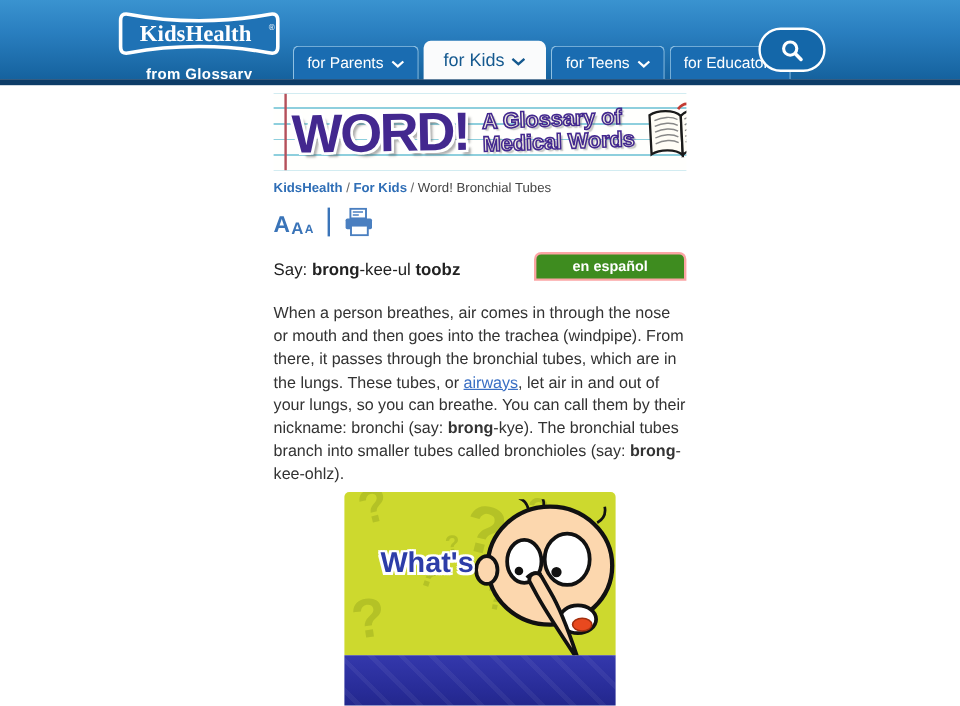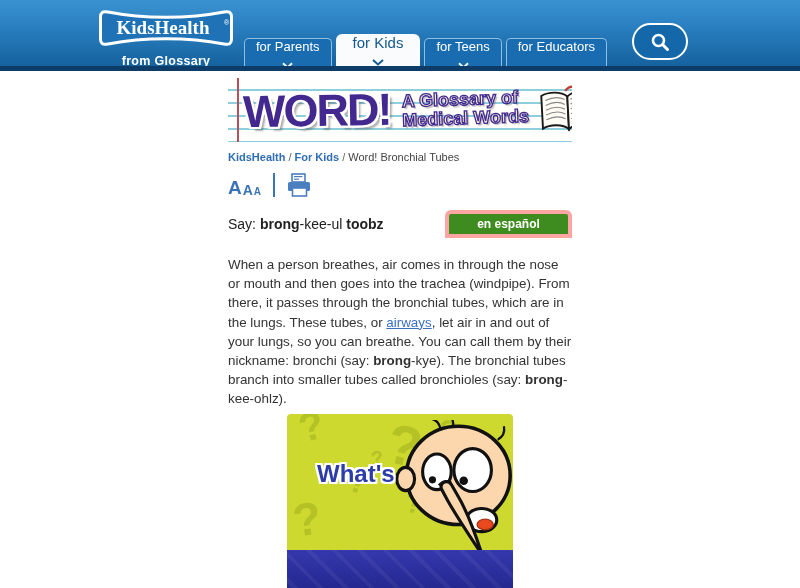--- a/index.html
+++ b/index.html
@@ -19,21 +19,21 @@
   .logo-wrap { position:absolute; left:98px; top:5px; width:136px; text-align:center; cursor:pointer; }
   .logo-sub { color:#fff; font-size:12.5px; font-weight:600; letter-spacing:.3px; margin-top:-1px; }
   .tabs {
     position:absolute; left:244px; top:34px; height:32px;
     display:flex; align-items:flex-end; gap:4px;
   }
   .tab {
     background:#1a6cb1; border:1px solid #8fc0e2; border-bottom:none;
     border-radius:5px 5px 0 0; color:#fff; font-size:13px;
     height:28px; padding:0 11px; display:flex; align-items:center; gap:6px;
-    cursor:pointer; white-space:nowrap;flex-direction:column;
+    cursor:pointer; white-space:nowrap;
   }
   .tab .chev { display:inline-flex; color:#fff; margin-top:2px; }
   .tab.active {
     background:#fafbfc; color:#15598f; font-size:15px; height:32px;
     padding:0 17px; border:none; border-radius:6px 6px 0 0; z-index:2;
   }
   .tab.active .chev { color:#15598f; }
   .search-btn {
     position:absolute; left:632px; top:23px; width:56px; height:37px;
     background:#1467a9; border:2px solid #fff; border-radius:19px;
@@ -73,21 +73,21 @@
   .fs-medium { font-size:14px; margin-left:1px; }
   .fs-small { font-size:10px; margin-left:1px; }
   .tb-sep { width:2px; height:24px; background:#3a74b8; margin:0 11px 0 12px; }
   .print-btn { cursor:pointer; display:flex; align-items:flex-end; }
   
   .article-head { margin-top:12px; display:flex; justify-content:space-between; }
   .page-title { font-size:16px; font-weight:bold; color:#1a1a1a; }
   .say-line { margin-top:7px; font-size:14px; color:#222; }
   .espanol { width:127px; flex-shrink:0; margin-top:1px; }
   .espanol-head {
-    background:#3e8c1f; border:4px solid #fca5a5; border-radius:6px 6px 0 0;
+    background:#3e8c1f; border:2px solid #fca5a5; border-radius:6px 6px 0 0;
     color:#fff; font-weight:bold; font-size:12px; text-align:center; padding:3px 0;
   }
   .espanol-body {
     border:1px solid #3e8c1f; border-top:none; border-radius:0 0 6px 6px;
     background:#fff; padding:3px 9px 4px;
   }
   .espanol-body a { color:#3a6bc4; font-size:11.5px; text-decoration:none; cursor:pointer; }
   
   .body-para { margin-top:17px; font-size:13.4px; line-height:19.2px; color:#333; }
   .body-para .b { font-weight:bold; }

